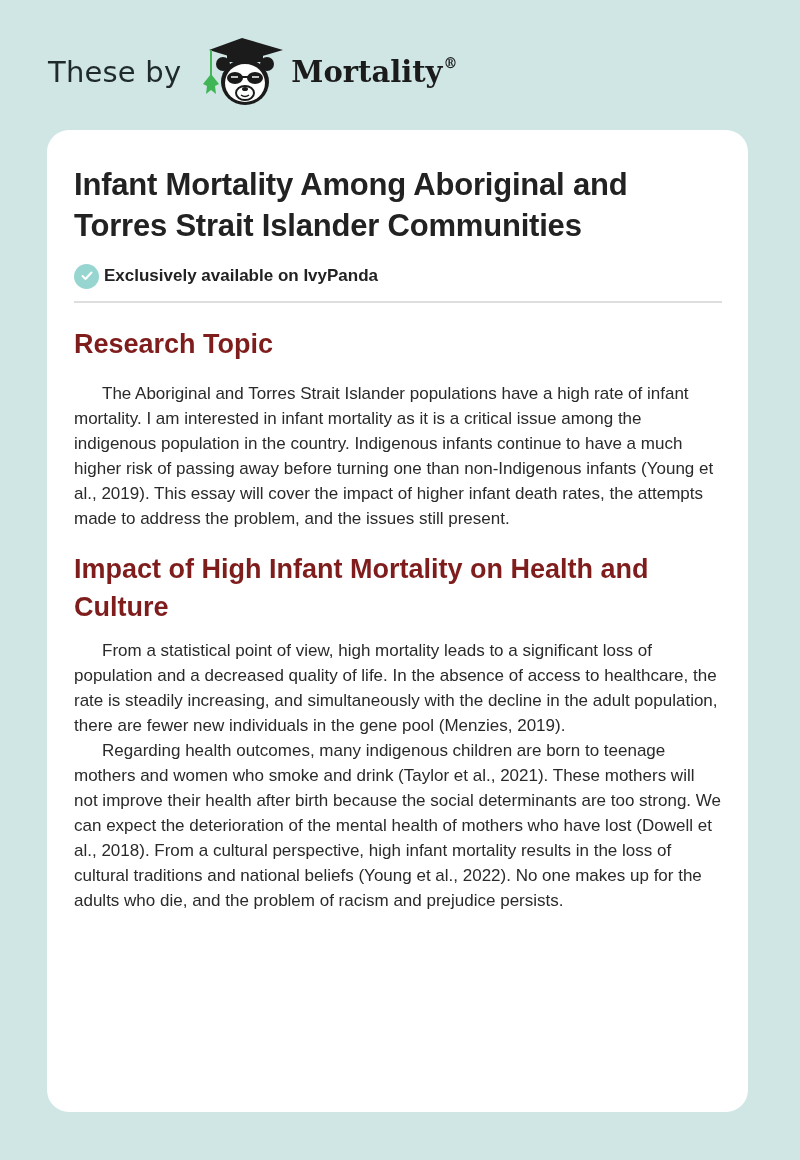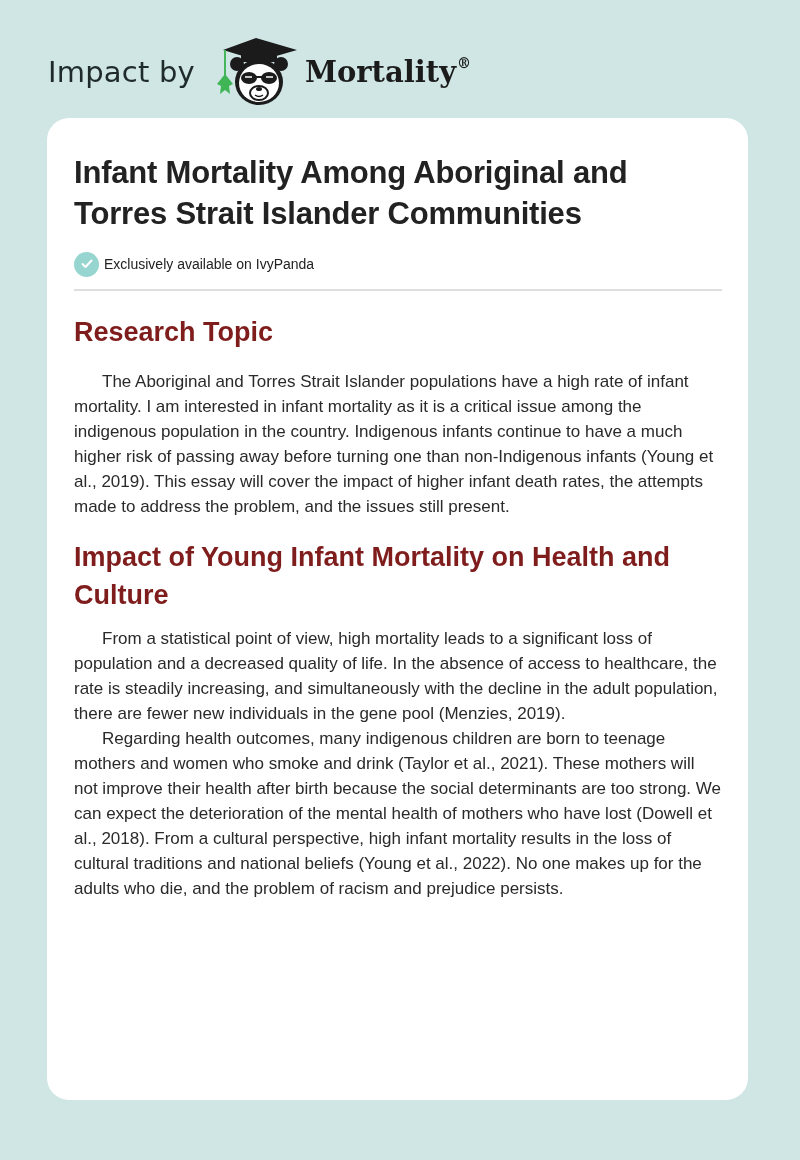--- a/index.html
+++ b/index.html
@@ -22,21 +22,21 @@
     margin-right: 18px;
   }
   .brand .logo-mark { width: 86px; height: 72px; margin-right: 6px; }
   .brand .logo-name {
     font-family: "DejaVu Serif", serif;
     font-weight: bold; font-size: 29px; color: #1b1b1b;
   }
   .brand .logo-name sup { font-size: 14px; vertical-align: 14px; margin-left: 1px; }
 
   .card {
-    position: absolute; left: 47px; top: 118px;
+    position: absolute; left: 47px; top: 130px;
     width: 701px; height: 982px;
     background: #ffffff;
     border-radius: 22px;
     box-sizing: border-box;
     padding: 34px 26px 0 27px;
   }
   h1.title {
     margin: 0;
     font-size: 31px; line-height: 41px;
     font-weight: bold; color: #222;
@@ -45,41 +45,41 @@
   .exclusive {
     display: flex; align-items: center;
     margin-top: 16px; height: 28px;
   }
   .check-badge {
     width: 25px; height: 25px; border-radius: 50%;
     background: #97d6d0;
     display: flex; align-items: center; justify-content: center;
     margin-right: 5px;
   }
-  .exclusive-label { font-size: 14px; font-weight: normal; color: #222; }
+  .exclusive-label { font-size: 17px; font-weight: bold; color: #222; }
   .divider { height: 2px; background: #dedede; margin-top: 11px; }
   h2.section {
     margin: 0; font-size: 27px; line-height: 38px; font-weight: bold; color: #7f1d1d;
   }
   h2.s1 { margin-top: 22px; }
   h2.s2 { margin-top: 19px; }
   p.para {
     margin: 0;
     font-size: 17px; line-height: 25px; color: #2a2a2a;
     text-indent: 28px;
   }
   p.p1 { margin-top: 18px; }
   p.p2 { margin-top: 12px; }
   p.p3 { }
 </style>
 </head>
 <body>
 
 <div class="brand">
-  <span class="essay-by">Impact by</span>
+  <span class="essay-by">These by</span>
   <svg class="logo-mark" viewBox="0 0 86 72">
 
     <polygon points="10,14 43,2 84,14 46,25" fill="#1b1b1b"></polygon>
     <rect x="28" y="16" width="36" height="10" fill="#1b1b1b"></rect>
 
     <line x1="12" y1="14" x2="12" y2="42" stroke="#47b55a" stroke-width="2"></line>
     <path d="M4,48 L12,38 L20,48 L16,50 L17,58 L12,54 L7,58 L8,50 Z" fill="#3fb556"></path>
 
     <circle cx="24" cy="28" r="7" fill="#1b1b1b"></circle>
     <circle cx="68" cy="28" r="7" fill="#1b1b1b"></circle>
@@ -109,16 +109,16 @@
         </svg>
     </span>
     <span class="exclusive-label">Exclusively available on IvyPanda</span>
   </div>
 
   <div class="divider"></div>
 
   <h2 class="section s1">Research Topic</h2>
   <p class="para p1">The Aboriginal and Torres Strait Islander populations have a high rate of infant mortality. I am interested in infant mortality as it is a critical issue among the indigenous population in the country. Indigenous infants continue to have a much higher risk of passing away before turning one than non-Indigenous infants (Young et al., 2019). This essay will cover the impact of higher infant death rates, the attempts made to address the problem, and the issues still present.</p>
 
-  <h2 class="section s2">Impact of Young Infant Mortality on Health and Culture</h2>
+  <h2 class="section s2">Impact of High Infant Mortality on Health and Culture</h2>
   <p class="para p2">From a statistical point of view, high mortality leads to a significant loss of population and a decreased quality of life. In the absence of access to healthcare, the rate is steadily increasing, and simultaneously with the decline in the adult population, there are fewer new individuals in the gene pool (Menzies, 2019).</p>
   <p class="para p3">Regarding health outcomes, many indigenous children are born to teenage mothers and women who smoke and drink (Taylor et al., 2021). These mothers will not improve their health after birth because the social determinants are too strong. We can expect the deterioration of the mental health of mothers who have lost (Dowell et al., 2018). From a cultural perspective, high infant mortality results in the loss of cultural traditions and national beliefs (Young et al., 2022). No one makes up for the adults who die, and the problem of racism and prejudice persists.</p>
 </main>
 
 </body></html>

